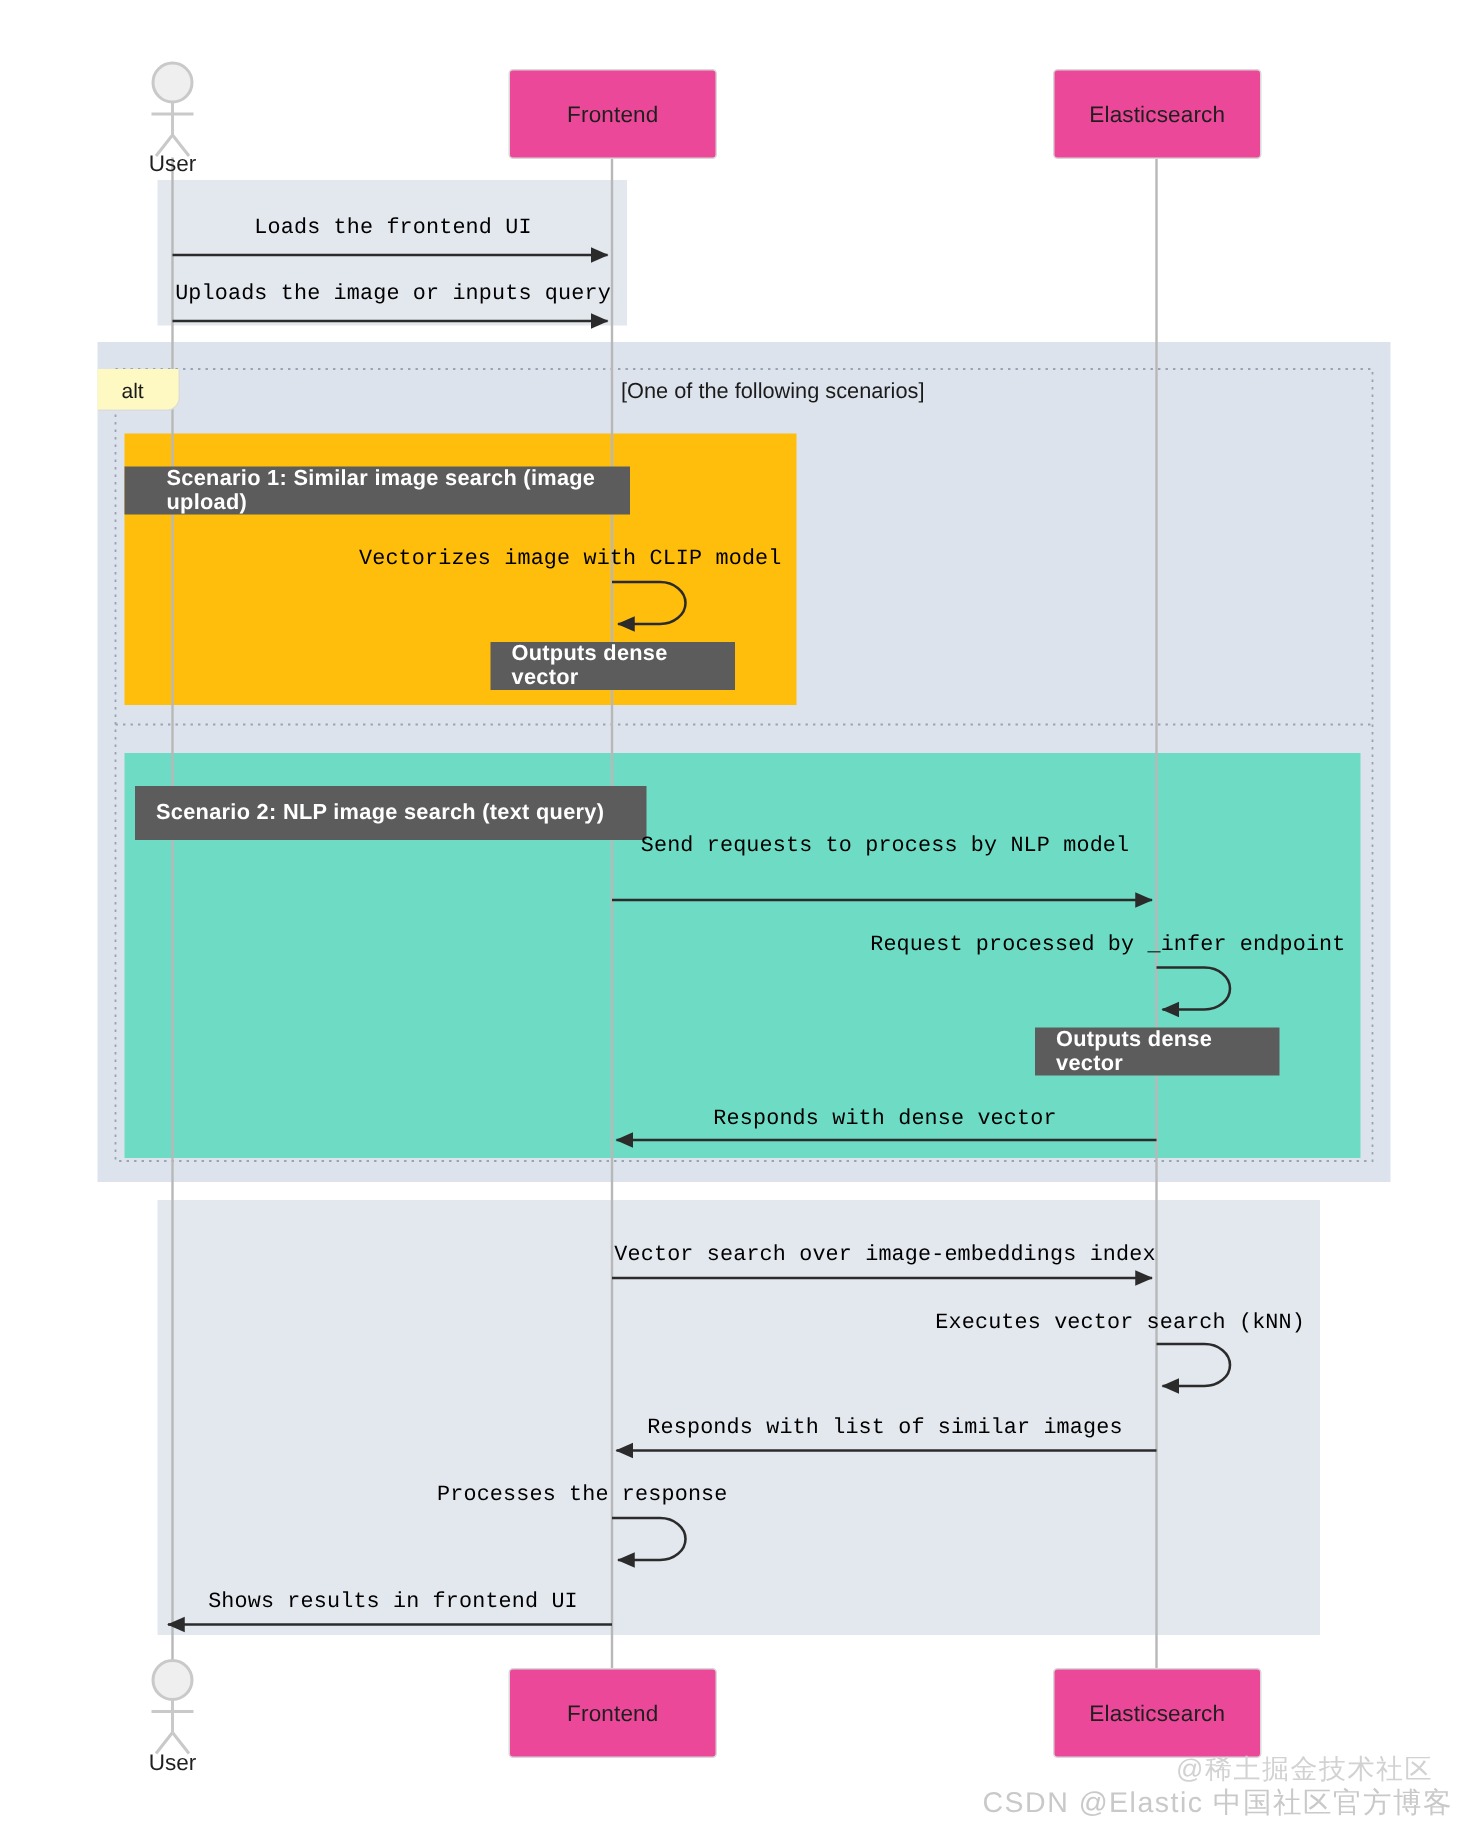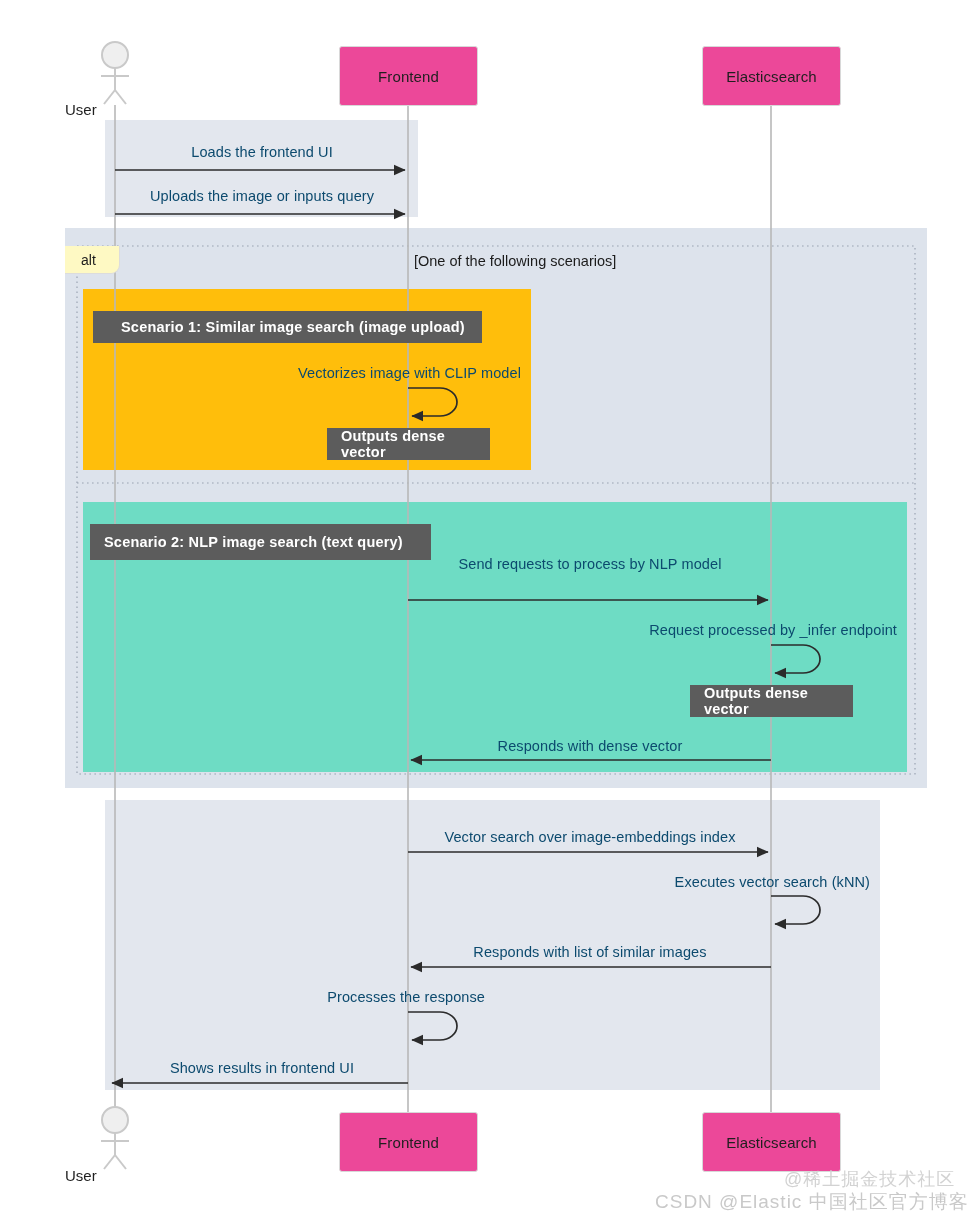--- a/index.html
+++ b/index.html
@@ -37,20 +37,21 @@
     display: flex;
     align-items: center;
     justify-content: center;
     color: #1f1f1f;
     font-size: 15px;
     letter-spacing: .1px;
   }
   .actor-label {
     position: absolute;
     width: 100px;
+    text-align: center;
     font-size: 15px;
     color: #1f1f1f;
   }
 
   
   .note-box {
     position: absolute;
     box-sizing: border-box;
     background: #5c5c5c;
     color: #ffffff;
@@ -59,23 +60,24 @@
     display: flex;
     align-items: center;
     padding: 0 14px;
     letter-spacing: .2px;
   }
 
   
   .msg-label {
     position: absolute;
     font-size: 14.5px;
-    color: #0c4a6e;
+    color: #000000;
     white-space: nowrap;
     letter-spacing: .1px;
+    font-family: Liberation Mono, monospace;
   }
   .msg-label.center { transform: translateX(-50%); }
   .msg-label.right  { transform: translateX(-100%); }
 
   
   .frag-tab {
     position: absolute;
     box-sizing: border-box;
     background: #fef9c3;
     border: 1px solid #dcdcdc;
@@ -193,21 +195,21 @@
     <div class="actor-label" style="left:65px; top:1167px;">User</div>
 
     <div class="participant-box" style="left:339px; top:1112px; width:139px; height:60px;">Frontend</div>
 
     <div class="participant-box" style="left:702px; top:1112px; width:139px; height:60px;">Elasticsearch</div>
 
     <div class="frag-tab" style="left:65px; top:246px; width:55px; height:28px;">alt</div>
 
     <div class="frag-cond" style="left:414px; top:253px;">[One of the following scenarios]</div>
 
-    <div class="note-box" style="left:93px; top:311px; width:389px; height:32px;padding-left:28px;">Scenario 1: Similar image search (image upload)</div>
+    <div class="note-box" style="left:83px; top:311px; width:337px; height:32px;padding-left:28px;">Scenario 1: Similar image search (image upload)</div>
 
     <div class="note-box" style="left:90px; top:524px; width:341px; height:36px;">Scenario 2: NLP image search (text query)</div>
 
     <div class="note-box" style="left:327px; top:428px; width:163px; height:32px;">Outputs dense vector</div>
 
     <div class="note-box" style="left:690px; top:685px; width:163px; height:32px;">Outputs dense vector</div>
 
     <div class="msg-label center" style="left:262px; top:144px;">Loads the frontend UI</div>
 
     <div class="msg-label center" style="left:262px; top:188px;">Uploads the image or inputs query</div>

